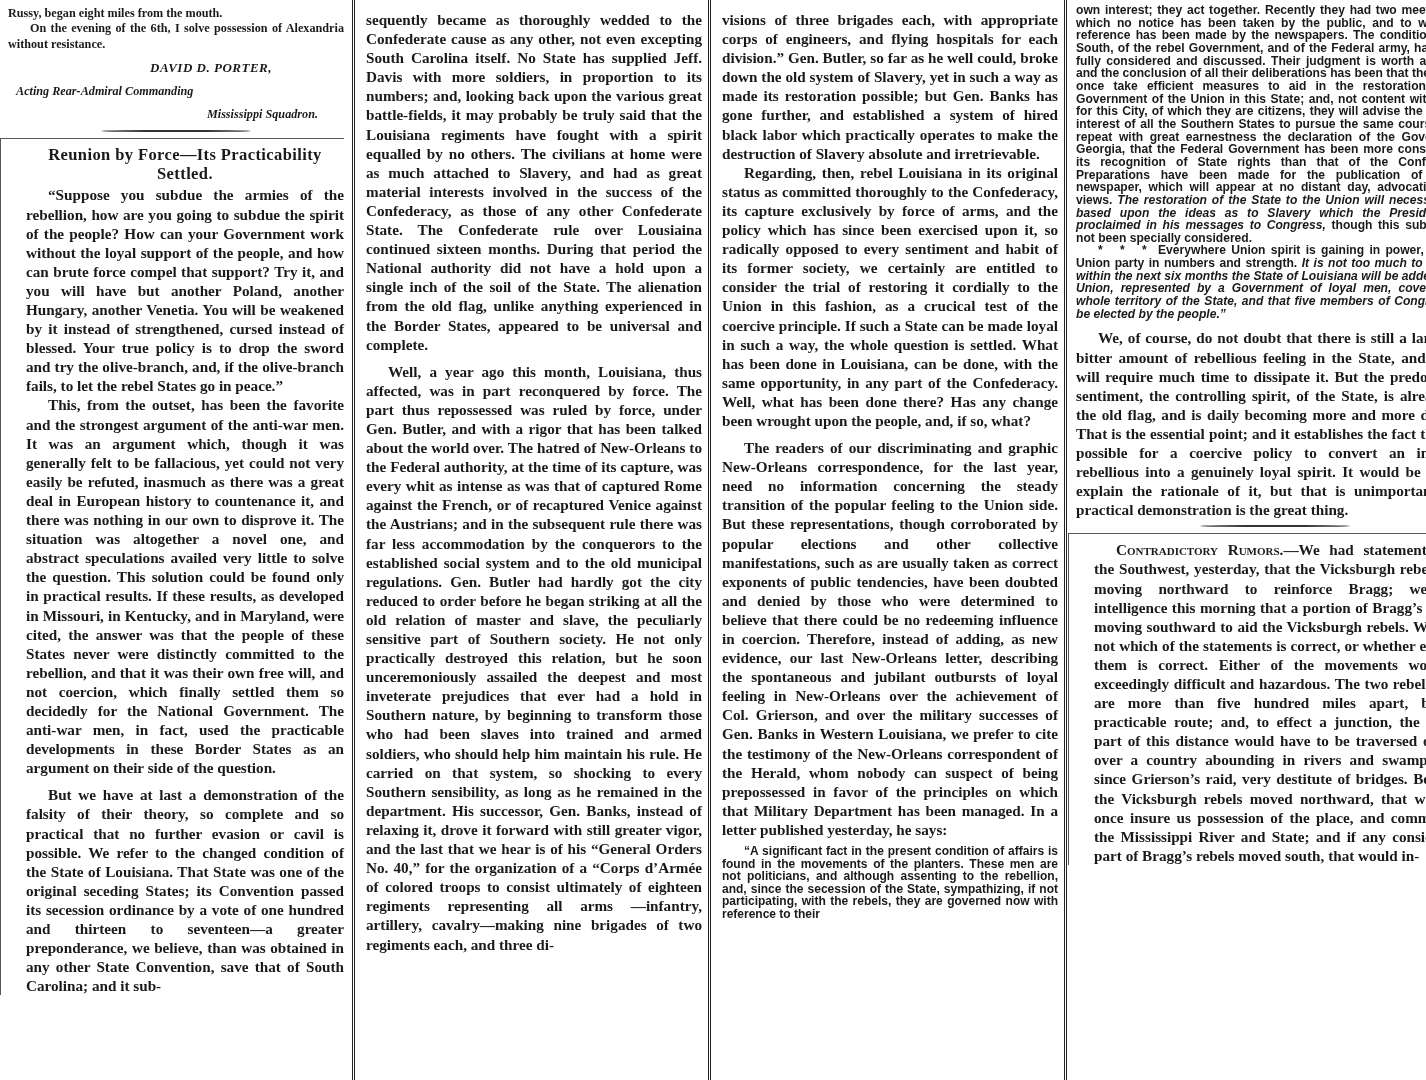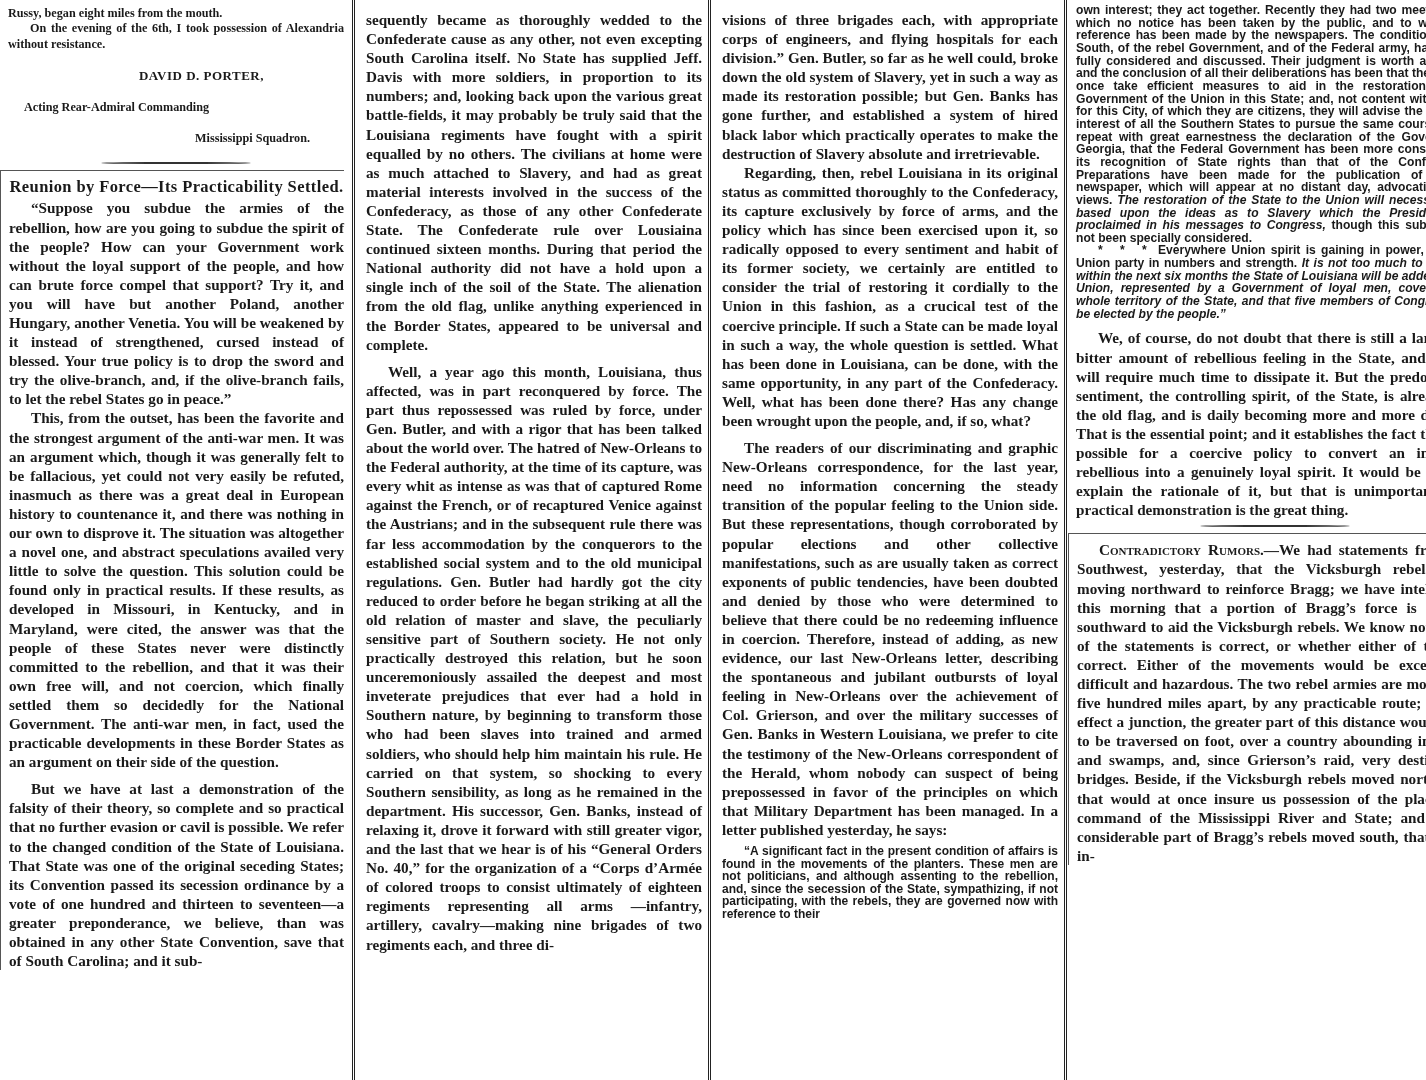--- a/index.html
+++ b/index.html
@@ -19,49 +19,49 @@
   .c4 { left: 1068px; width: 412px; padding: 4px 6px 0 8px; }
   .rule {
     position: absolute; top: 0; height: 1080px; width: 0;
     border-left: 1px solid #222; 
   }
   .rule.double { border-left: 3px double #222; }
   p { margin: 0; text-align: justify; font-size: 15.2px; line-height: 19.1px; font-weight: bold; }
   .c1 p.small, .c1 .sig { font-size: 12.2px; line-height: 15.4px; }
   p.indent { text-indent: 22px; }
   p.gap { margin-top: 8px; }
-  .sig { font-weight: bold; margin: 16px; }
+  .sig { font-weight: bold; margin: 8px; font-style: italic; }
   .sig.name { text-align: right; padding-right: 64px; letter-spacing: 0.5px; font-size: 13px; }
   .sig.title { text-align: left; padding-right: 30px; }
   .sig.squad { text-align: right; padding-right: 18px; }
   .ornament {
     height: 0; margin: 6px auto 6px auto; width: 150px;
     border-top: 2px solid #333; border-radius: 50%;
   }
   .box {
-    border-top: 1px solid #555; border-left: 1px solid #555; margin-left: -8px; padding-left: 8px;
+    border-top: 1px solid #555; border-left: 1px solid #555; margin-left: -8px; padding-left: 25px;
   }
   h2 {
     margin: 6px 0 2px 0; text-align: center; font-size: 16.5px; line-height: 19px;
     font-weight: bold; letter-spacing: 0.4px;
   }
   .quote-small p { font-size: 12px; line-height: 12.6px; font-family: "Liberation Sans", "DejaVu Sans", sans-serif; }
   .c4 .quote-small p { font-size: 12.1px; line-height: 12.65px; }
   .sc { font-variant: small-caps; }
   em { font-style: italic; }
   .stars { letter-spacing: 6px; }
 </style>
 </head>
 <body>
 
 <div class="page">
 
   <div class="col c1">
     <p class="small">Russy, began eight miles from the mouth.</p>
-    <p class="small indent">On the evening of the 6th, I took possession of Alexandria without resistance.</p>
+    <p class="small indent">On the evening of the 6th, I solve possession of Alexandria without resistance.</p>
     <div class="sig name">DAVID D. PORTER,</div>
     <div class="sig title">Acting Rear-Admiral Commanding</div>
     <div class="sig squad">Mississippi Squadron.</div>
     <div class="ornament"></div>
     <div class="box">
       <h2>Reunion by Force—Its Practicability Settled.</h2>
       <p class="indent">“Suppose you subdue the armies of the rebellion, how are you going to subdue the spirit of the people? How can your Government work without the loyal support of the people, and how can brute force compel that support? Try it, and you will have but another Poland, another Hungary, another Venetia. You will be weakened by it instead of strengthened, cursed instead of blessed. Your true policy is to drop the sword and try the olive-branch, and, if the olive-branch fails, to let the rebel States go in peace.”</p>
       <p class="indent">This, from the outset, has been the favorite and the strongest argument of the anti-war men. It was an argument which, though it was generally felt to be fallacious, yet could not very easily be refuted, inasmuch as there was a great deal in European history to countenance it, and there was nothing in our own to disprove it. The situation was altogether a novel one, and abstract speculations availed very little to solve the question. This solution could be found only in practical results. If these results, as developed in Missouri, in Kentucky, and in Maryland, were cited, the answer was that the people of these States never were distinctly committed to the rebellion, and that it was their own free will, and not coercion, which finally settled them so decidedly for the National Government. The anti-war men, in fact, used the practicable developments in these Border States as an argument on their side of the question.</p>
       <p class="indent gap">But we have at last a demonstration of the falsity of their theory, so complete and so practical that no further evasion or cavil is possible. We refer to the changed condition of the State of Louisiana. That State was one of the original seceding States; its Convention passed its secession ordinance by a vote of one hundred and thirteen to seventeen—a greater preponderance, we believe, than was obtained in any other State Convention, save that of South Carolina; and it sub-</p>
     </div>

